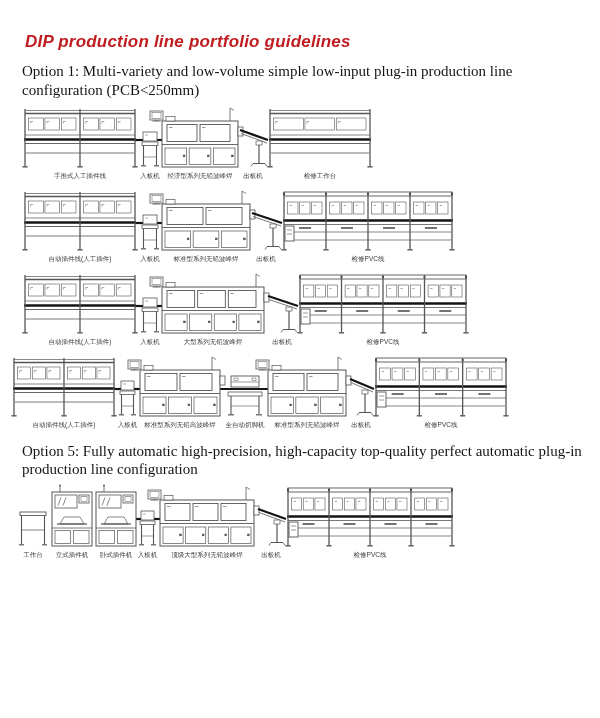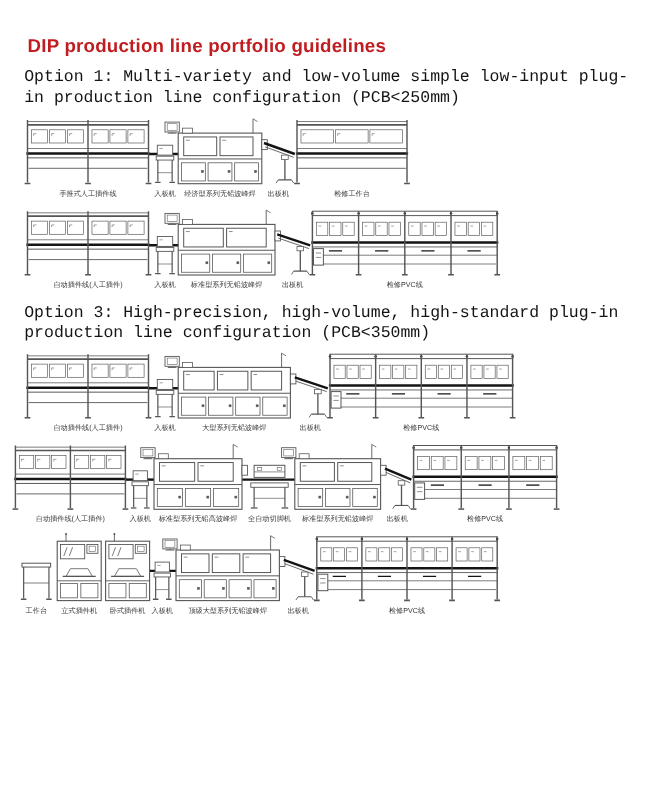--- a/index.html
+++ b/index.html
@@ -3,27 +3,27 @@
 <meta charset="utf-8">
 <style>
   html,body{margin:0;padding:0;}
   body{
     width:600px;height:718px;background:#ffffff;overflow:hidden;
     font-family:"Liberation Serif", serif;
   }
   .page-title{
     margin:32px 0 0 25px;
     font-family:"Liberation Sans", sans-serif;
-    font-weight:bold;font-size:17px;letter-spacing:0.2px;
+    font-weight:bold;font-size:17px;letter-spacing:0.2px;font-style:italic;
   }
   .section{margin:0;}
   .option-heading{
     margin:10px 18px 0 22px;
     width:560px;
-    font-size:15px;line-height:1.25;color:#141414;font-family:Liberation Mono, monospace;
+    font-size:15px;line-height:1.25;color:#141414;
   }
   .section:first-of-type .option-heading{margin-top:9px;}
   svg.diagram{display:block;width:600px;height:78px;margin-top:5px;}
 </style>
 </head>
 <body>
 
 <div class="page-title" style="color: rgb(192, 29, 32);">DIP production line portfolio guidelines</div>
 
 <div class="section">
@@ -243,21 +243,20 @@
       <line x1="287" y1="46" x2="292" y2="46" stroke="#555555" stroke-width="0.6"></line>
       <text x="80" y="73" text-anchor="middle" font-size="6.5" fill="#3a3a3a" font-family="&quot;Liberation Sans&quot;, sans-serif">自动插件线(人工插件)</text>
       <text x="150" y="73" text-anchor="middle" font-size="6.5" fill="#3a3a3a" font-family="&quot;Liberation Sans&quot;, sans-serif">入板机</text>
       <text x="206" y="73" text-anchor="middle" font-size="6.5" fill="#3a3a3a" font-family="&quot;Liberation Sans&quot;, sans-serif">标准型系列无铅波峰焊</text>
       <text x="266" y="73" text-anchor="middle" font-size="6.5" fill="#3a3a3a" font-family="&quot;Liberation Sans&quot;, sans-serif">出板机</text>
       <text x="368" y="73" text-anchor="middle" font-size="6.5" fill="#3a3a3a" font-family="&quot;Liberation Sans&quot;, sans-serif">检修PVC线</text>
     </svg>
 </div>
 
 <div class="section">
-  <div class="option-heading">Option 3: High-precision, high-volume, high-standard plug-in production line configuration (PCB&lt;350mm)</div>
   <svg class="diagram" viewBox="0 0 600 78">
       <line x1="135" y1="35" x2="162" y2="35" stroke="#141414" stroke-width="2.2"></line>
       <line x1="25" y1="5.5" x2="135" y2="5.5" stroke="#555555" stroke-width="0.7"></line>
       <line x1="25" y1="8.5" x2="135" y2="8.5" stroke="#555555" stroke-width="1.5"></line>
       <rect x="28.6" y="13" width="14.733333333333333" height="12" fill="#fff" stroke="#555555" stroke-width="0.6"></rect>
       <line x1="30.6" y1="16.5" x2="33" y2="16.5" stroke="#555555" stroke-width="0.5"></line>
       <line x1="30.6" y1="16.5" x2="30.6" y2="18.5" stroke="#555555" stroke-width="0.5"></line>
       <rect x="44.93333333333333" y="13" width="14.733333333333333" height="12" fill="#fff" stroke="#555555" stroke-width="0.6"></rect>
       <line x1="46.93333333333333" y1="16.5" x2="49.33333333333333" y2="16.5" stroke="#555555" stroke-width="0.5"></line>
       <line x1="46.93333333333333" y1="16.5" x2="46.93333333333333" y2="18.5" stroke="#555555" stroke-width="0.5"></line>
@@ -525,20 +524,21 @@
       <text x="127.5" y="73" text-anchor="middle" font-size="6.5" fill="#3a3a3a" font-family="&quot;Liberation Sans&quot;, sans-serif">入板机</text>
       <text x="180" y="73" text-anchor="middle" font-size="6.5" fill="#3a3a3a" font-family="&quot;Liberation Sans&quot;, sans-serif">标准型系列无铅高波峰焊</text>
       <text x="245" y="73" text-anchor="middle" font-size="6.5" fill="#3a3a3a" font-family="&quot;Liberation Sans&quot;, sans-serif">全自动切脚机</text>
       <text x="307" y="73" text-anchor="middle" font-size="6.5" fill="#3a3a3a" font-family="&quot;Liberation Sans&quot;, sans-serif">标准型系列无铅波峰焊</text>
       <text x="361" y="73" text-anchor="middle" font-size="6.5" fill="#3a3a3a" font-family="&quot;Liberation Sans&quot;, sans-serif">出板机</text>
       <text x="441" y="73" text-anchor="middle" font-size="6.5" fill="#3a3a3a" font-family="&quot;Liberation Sans&quot;, sans-serif">检修PVC线</text>
     </svg>
 </div>
 
 <div class="section">
+  <div class="option-heading">Option 5: Fully automatic high-precision, high-capacity top-quality perfect automatic plug-in production line configuration</div>
   <svg class="diagram" viewBox="0 0 600 78">
       <line x1="136" y1="35" x2="160" y2="35" stroke="#141414" stroke-width="2.2"></line>
       <rect x="20" y="28" width="26" height="3.5" fill="#fff" stroke="#555555" stroke-width="0.9"></rect>
       <line x1="21.5" y1="31.5" x2="21.5" y2="60" stroke="#555555" stroke-width="1.1"></line>
       <line x1="44.5" y1="31.5" x2="44.5" y2="60" stroke="#555555" stroke-width="1.1"></line>
       <line x1="21.5" y1="46" x2="44.5" y2="46" stroke="#555555" stroke-width="0.7"></line>
       <line x1="19" y1="60.8" x2="24" y2="60.8" stroke="#555555" stroke-width="1.2"></line>
       <line x1="42" y1="60.8" x2="47" y2="60.8" stroke="#555555" stroke-width="1.2"></line>
       <rect x="52" y="8" width="40" height="54" fill="none" stroke="#555555" stroke-width="1"></rect>
       <line x1="52" y1="44" x2="92" y2="44" stroke="#555555" stroke-width="0.8"></line>

